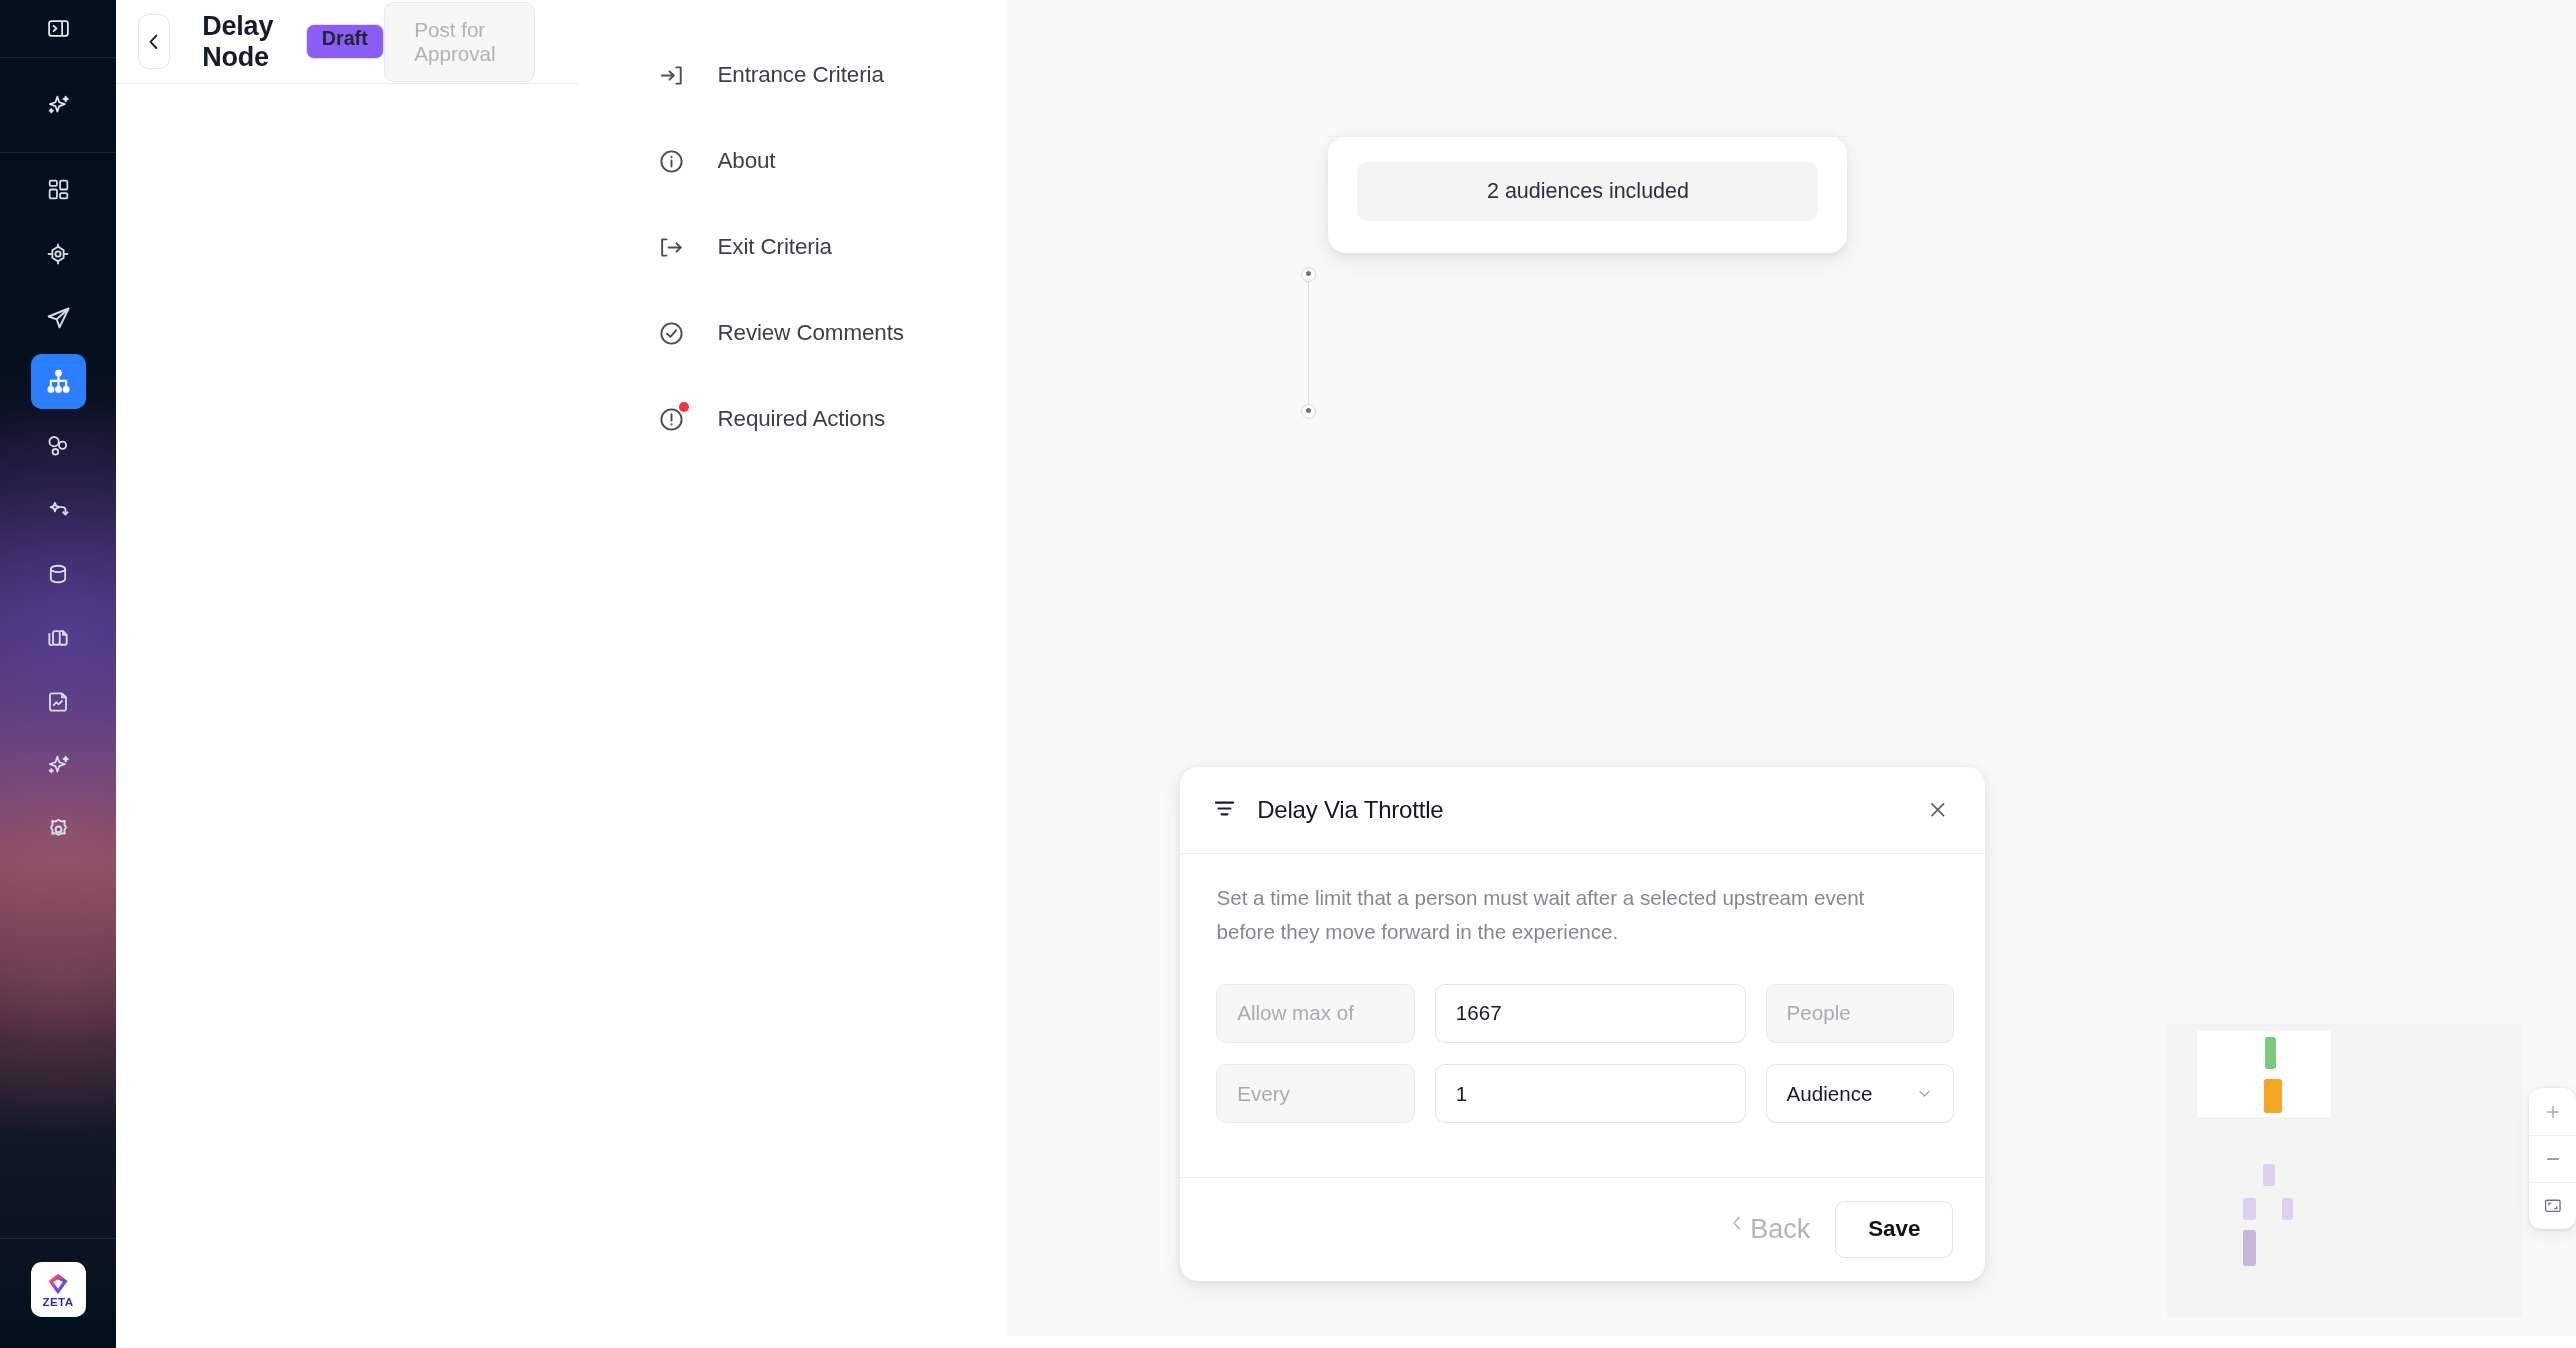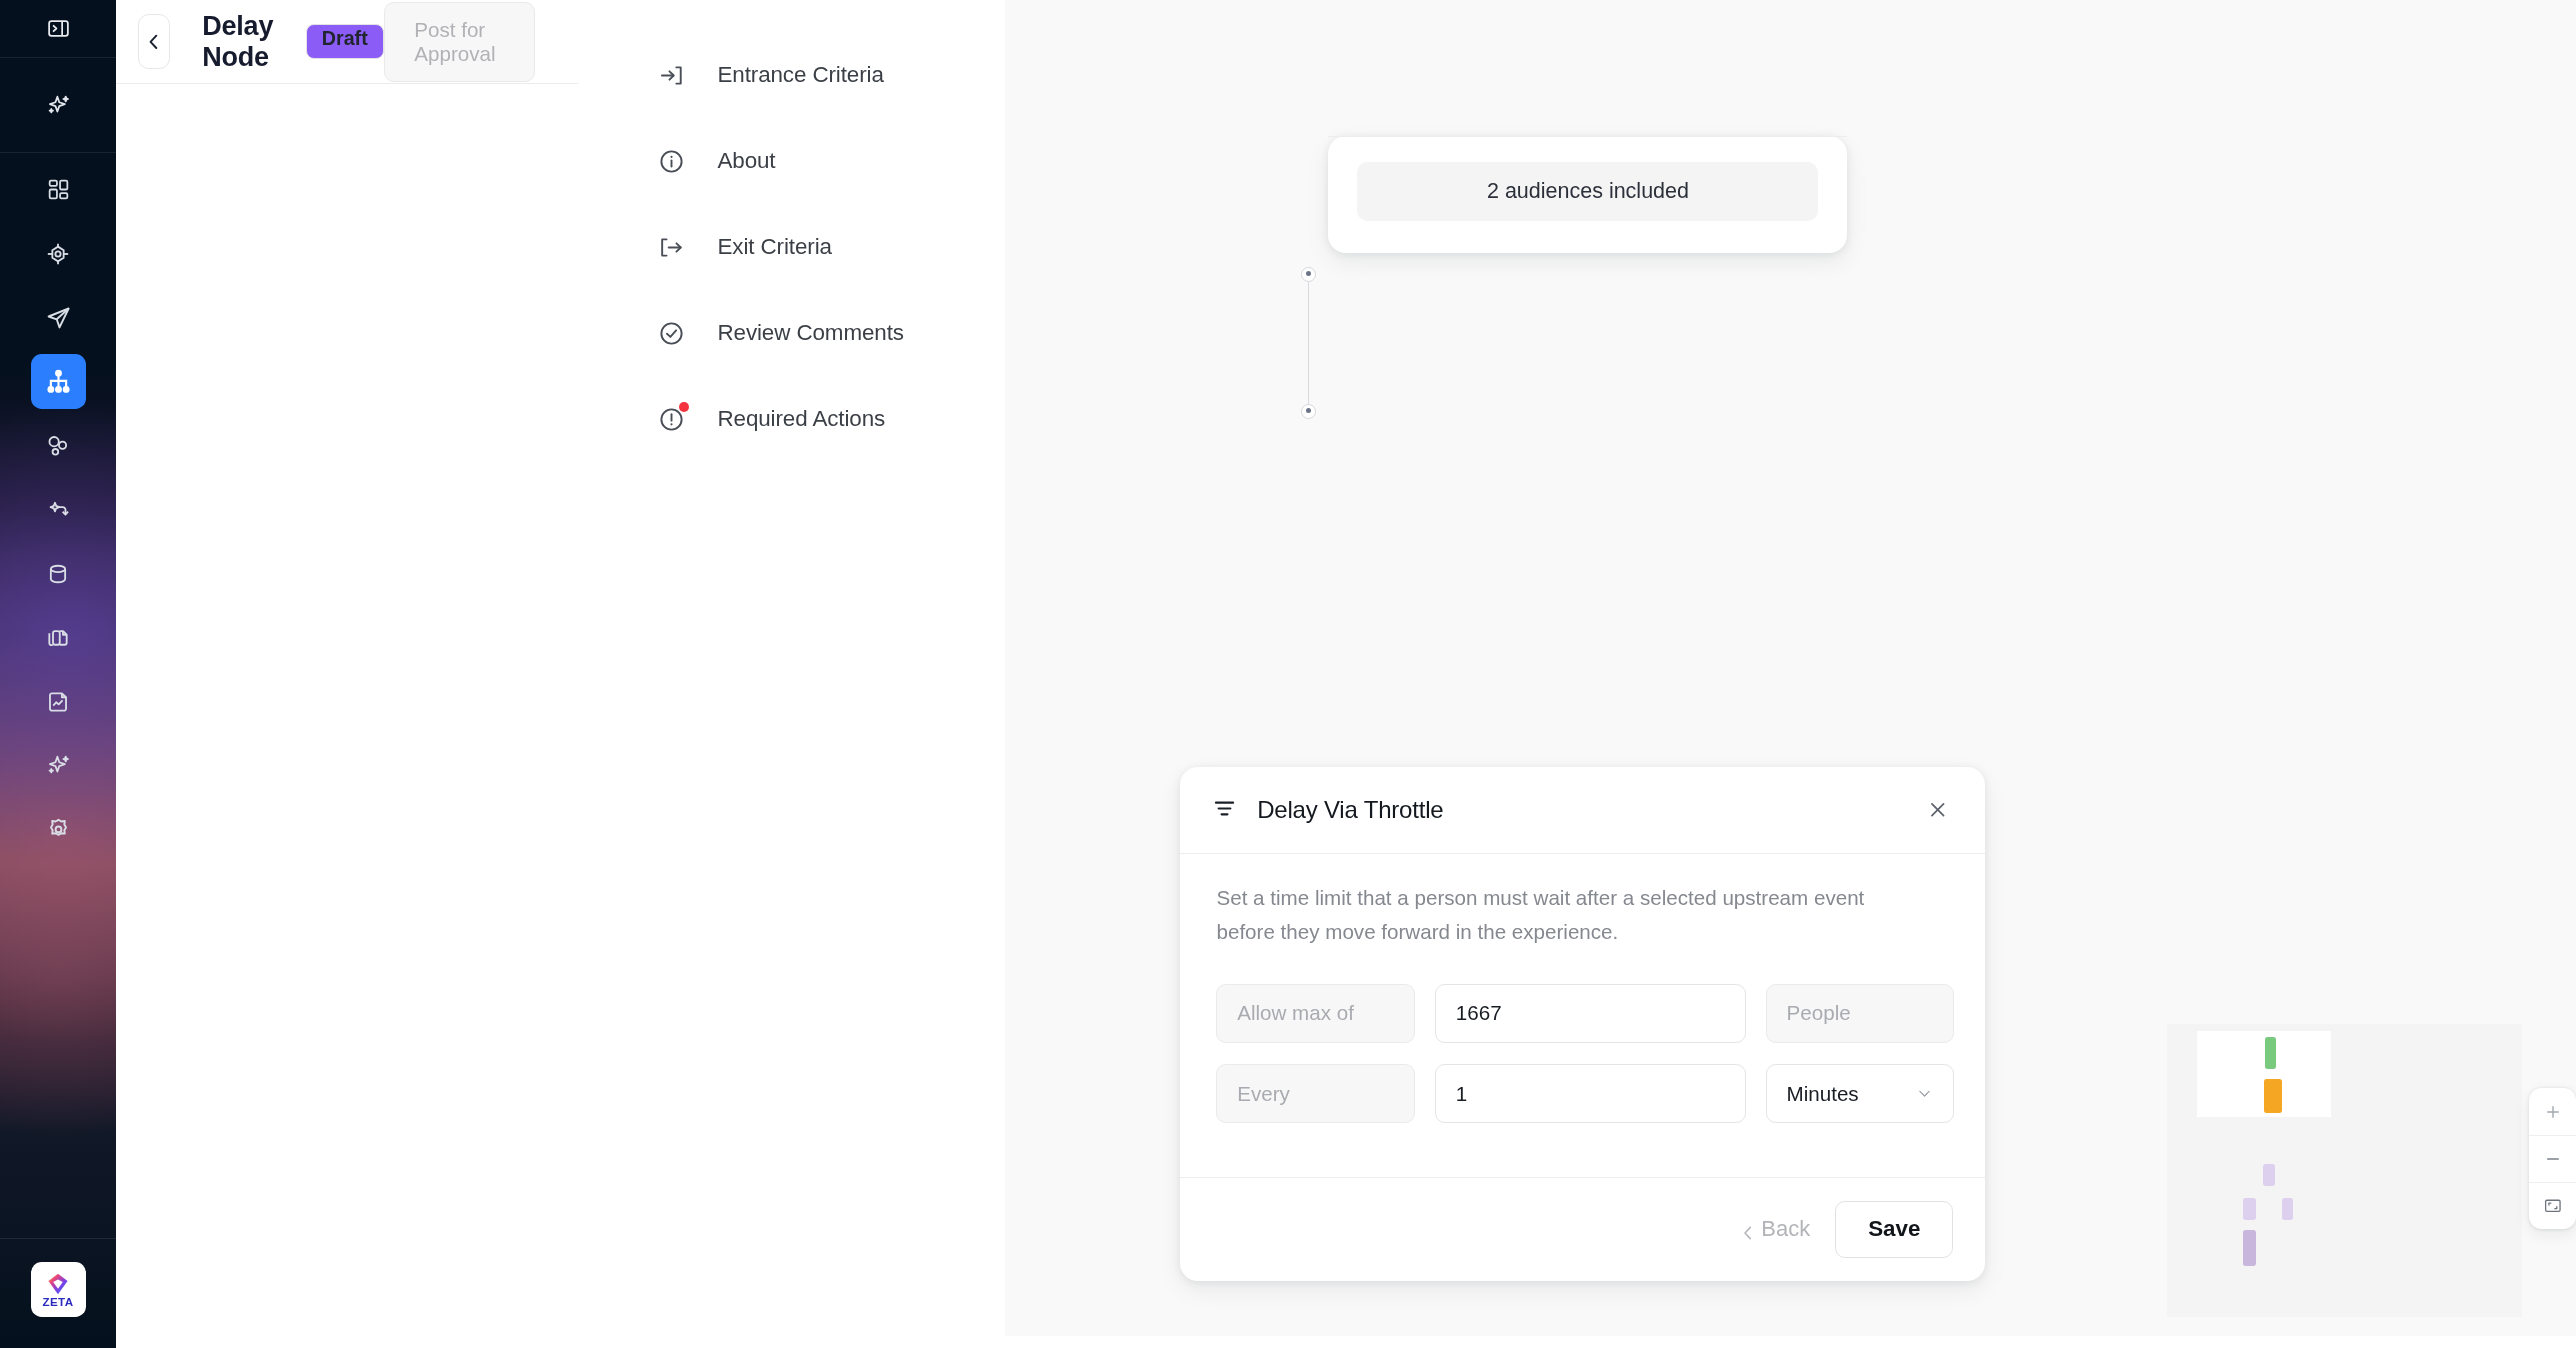--- a/index.html
+++ b/index.html
@@ -158,21 +158,21 @@
   .fld-input input { border: none; outline: none; font-size: 20.6px; color: #181c23; width: 100%; background: transparent; font-family: inherit; }
   .fld-ghost { background: #f7f7f8; border: 0.9px solid #eaeaec; color: #a9abb0; width: 188px; flex: 0 0 188px; }
   .fld-select {
     background: #ffffff; border: 0.9px solid #e3e4e6; color: #181c23; width: 188px; flex: 0 0 188px;
     justify-content: space-between; cursor: pointer;
   }
   .delay-foot {
     border-top: 0.9px solid #ededed; margin-top: 21.5px;
     padding: 23px 32px; display: flex; align-items: center; justify-content: flex-end; gap: 25px;
   }
-  .back-link { display: flex; align-items: flex-end; gap: 4px; font-size: 22px; color: #b3b4b8; cursor: pointer; }
+  .back-link { display: flex; align-items: flex-start; gap: 4px; font-size: 27px; color: #b3b4b8; cursor: pointer; }
   .save-btn {
     padding: 14.3px 32px; border-radius: 9.8px; border: 0.9px solid #e2e2e4;
     background: #fff; font-size: 22.4px; font-weight: 700; color: #111419; cursor: pointer;
   }
 
   
   .minimap {
     position: absolute; right: 54px; bottom: 19px;
     width: 355px; height: 293px; background: #f4f4f4;
     overflow: hidden;
@@ -451,21 +451,21 @@
                 </div>
                 <div class="fld fld-ghost">People</div>
               </div>
 
               <div class="form-row">
                 <div class="fld fld-static">Every</div>
                 <div class="fld fld-input">
                   <input type="text" value="1" style="">
                 </div>
                 <div class="fld fld-select">
-                  <span>Minutes</span>
+                  <span>Audience</span>
                   <svg width="17" height="17" viewBox="0 0 24 24" fill="none" stroke="#9ea1a7" stroke-width="1.8" stroke-linecap="round" stroke-linejoin="round">
                     <path d="M5.5 9 L12 15.5 L18.5 9"></path>
                   </svg>
                 </div>
               </div>
             </div>
           </div>
 
           <div class="delay-foot">
             <div class="back-link">

